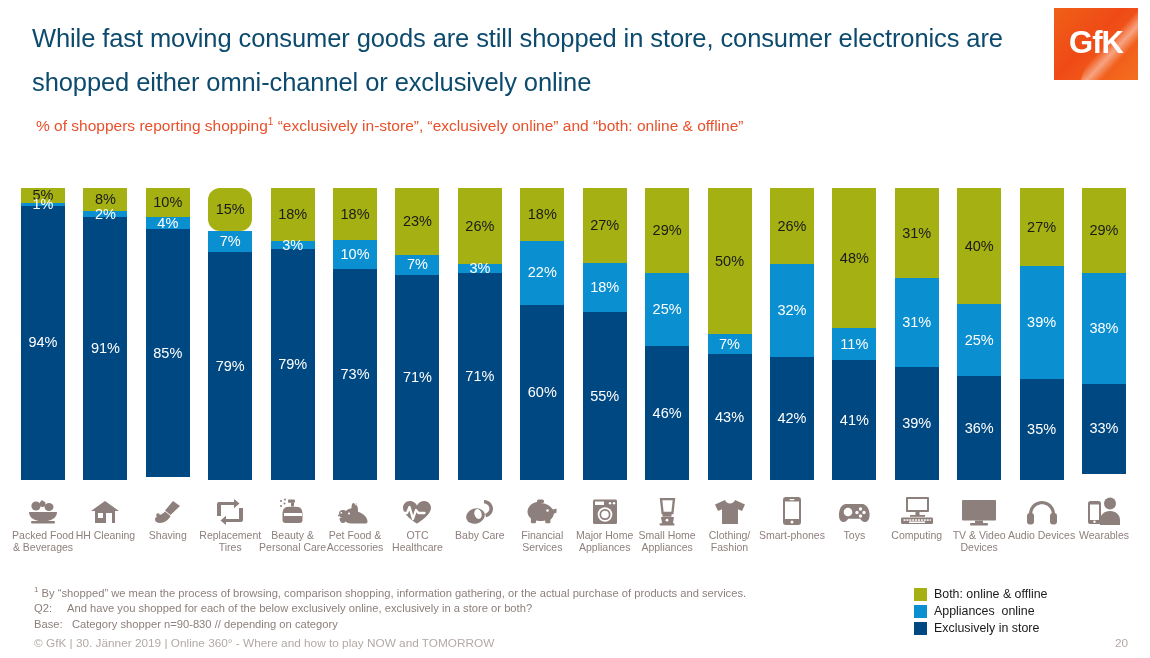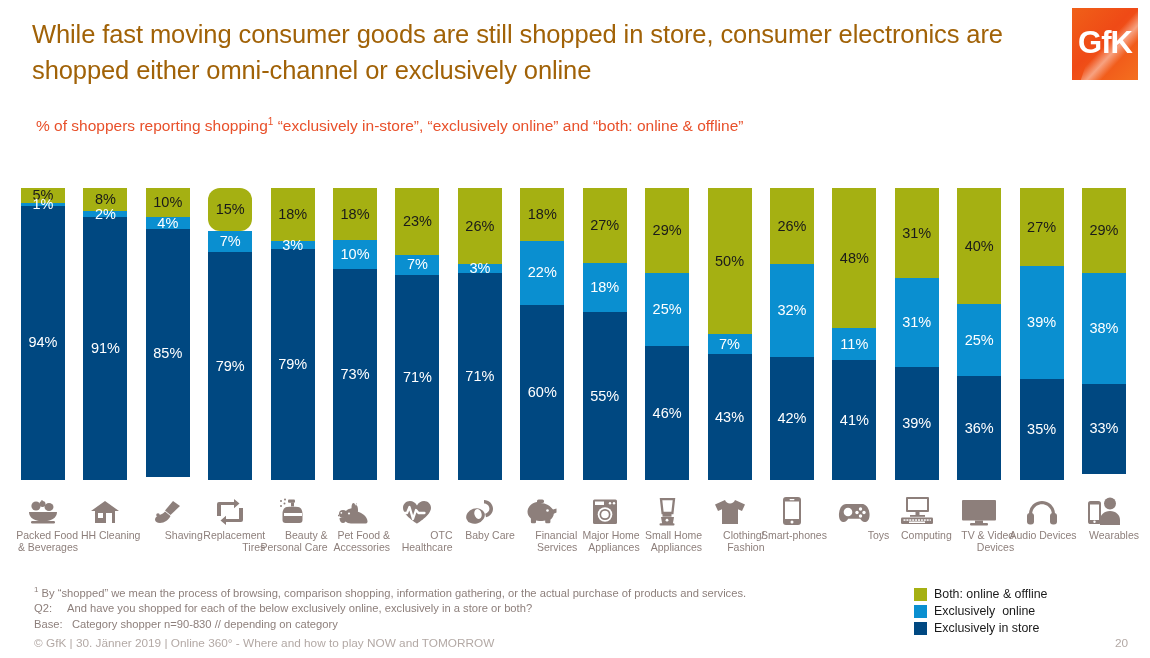--- a/index.html
+++ b/index.html
@@ -15,39 +15,39 @@
     width: 1150px; height: 658px;
     background: #ffffff;
   }
 
   
   #title {
     position: absolute;
     left: 32px; top: 16px;
     width: 1000px;
     font-size: 25.5px;
-    line-height: 36px;
-    color: #a16207;
+    line-height: 44px;
+    color: #0c4a6e;
     font-weight: 400;
     letter-spacing: -0.1px;
   }
   #subtitle {
     position: absolute;
     left: 36px; top: 112px;
     width: 1010px;
     font-size: 15.5px;
     color: #e8502a;
     line-height: 20px;
   }
   #subtitle sup { font-size: 10px; }
 
   #logo {
     position: absolute;
     right: 12px; top: 8px;
-    width: 66px; height: 72px;
+    width: 84px; height: 72px;
     background: linear-gradient(135deg,#f06018 0%, #ef4a16 45%, #f4701f 100%);
     overflow: hidden;
   }
   #logo .sheen {
     position: absolute; right: -18px; top: -30px;
     width: 60px; height: 120px;
     background: linear-gradient(115deg, rgba(255,255,255,0) 40%, rgba(255,255,255,.45) 50%, rgba(255,255,255,0) 60%);
     transform: rotate(18deg);
   }
   #logo .txt {
@@ -120,21 +120,20 @@
   .cat .ico {
     height: 34px;
     display: flex; align-items: flex-end; justify-content: center;
   }
   .cat .ico svg { fill: #8d7f7b; display: block; }
   .cat .lbl {
     margin-top: 3px;
     font-size: 10.5px;
     line-height: 12px;
     color: #8d7f7b;
-    text-align: right;
   }
 
   
   #notes {
     position: absolute;
     left: 34px; top: 582px;
     width: 880px;
     font-size: 11.2px;
     line-height: 15.5px;
     color: #8d7f7b;
@@ -644,21 +643,21 @@
     <div class="row">Base:   Category shopper n=90-830 // depending on category</div>
   </div>
 
   <div id="legend">
       <div class="lg">
         <span class="sw" style="background: rgb(165, 176, 18);"></span>
         <span class="tx">Both: online &amp; offline</span>
       </div>
       <div class="lg">
         <span class="sw" style="background: rgb(10, 143, 208);"></span>
-        <span class="tx">Exclusively  online</span>
+        <span class="tx">Appliances  online</span>
       </div>
       <div class="lg">
         <span class="sw" style="background: rgb(0, 72, 129);"></span>
         <span class="tx">Exclusively in store</span>
       </div>
     </div>
 
   <div id="footer">© GfK | 30. Jänner 2019 | Online 360° - Where and how to play NOW and TOMORROW</div>
   <div id="pagenum">20</div>
 

